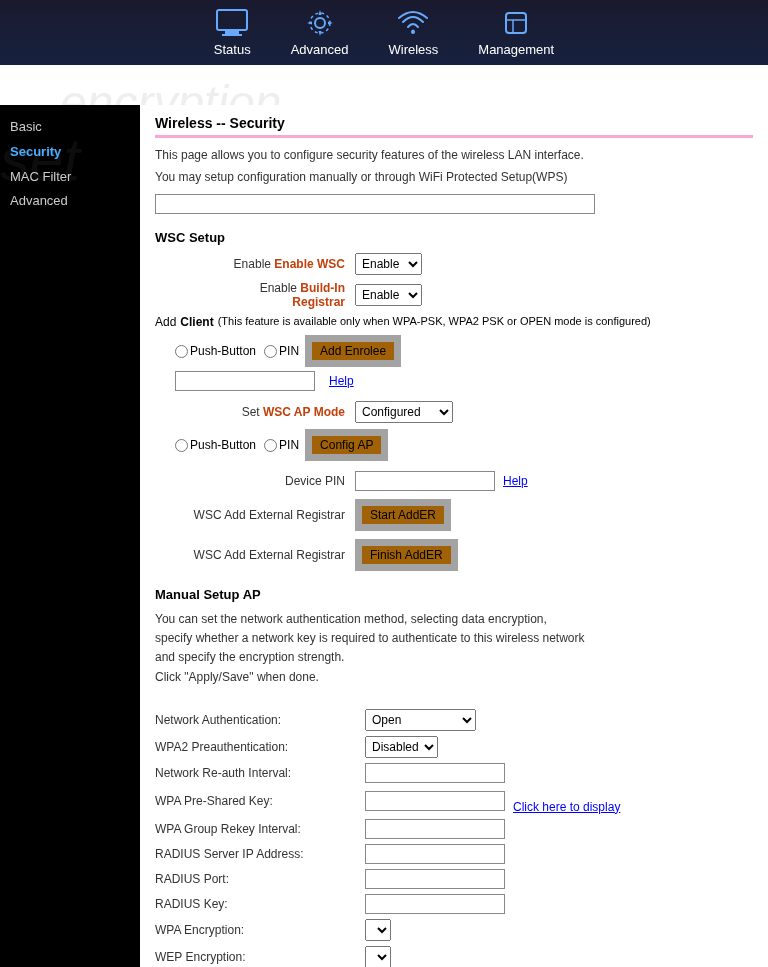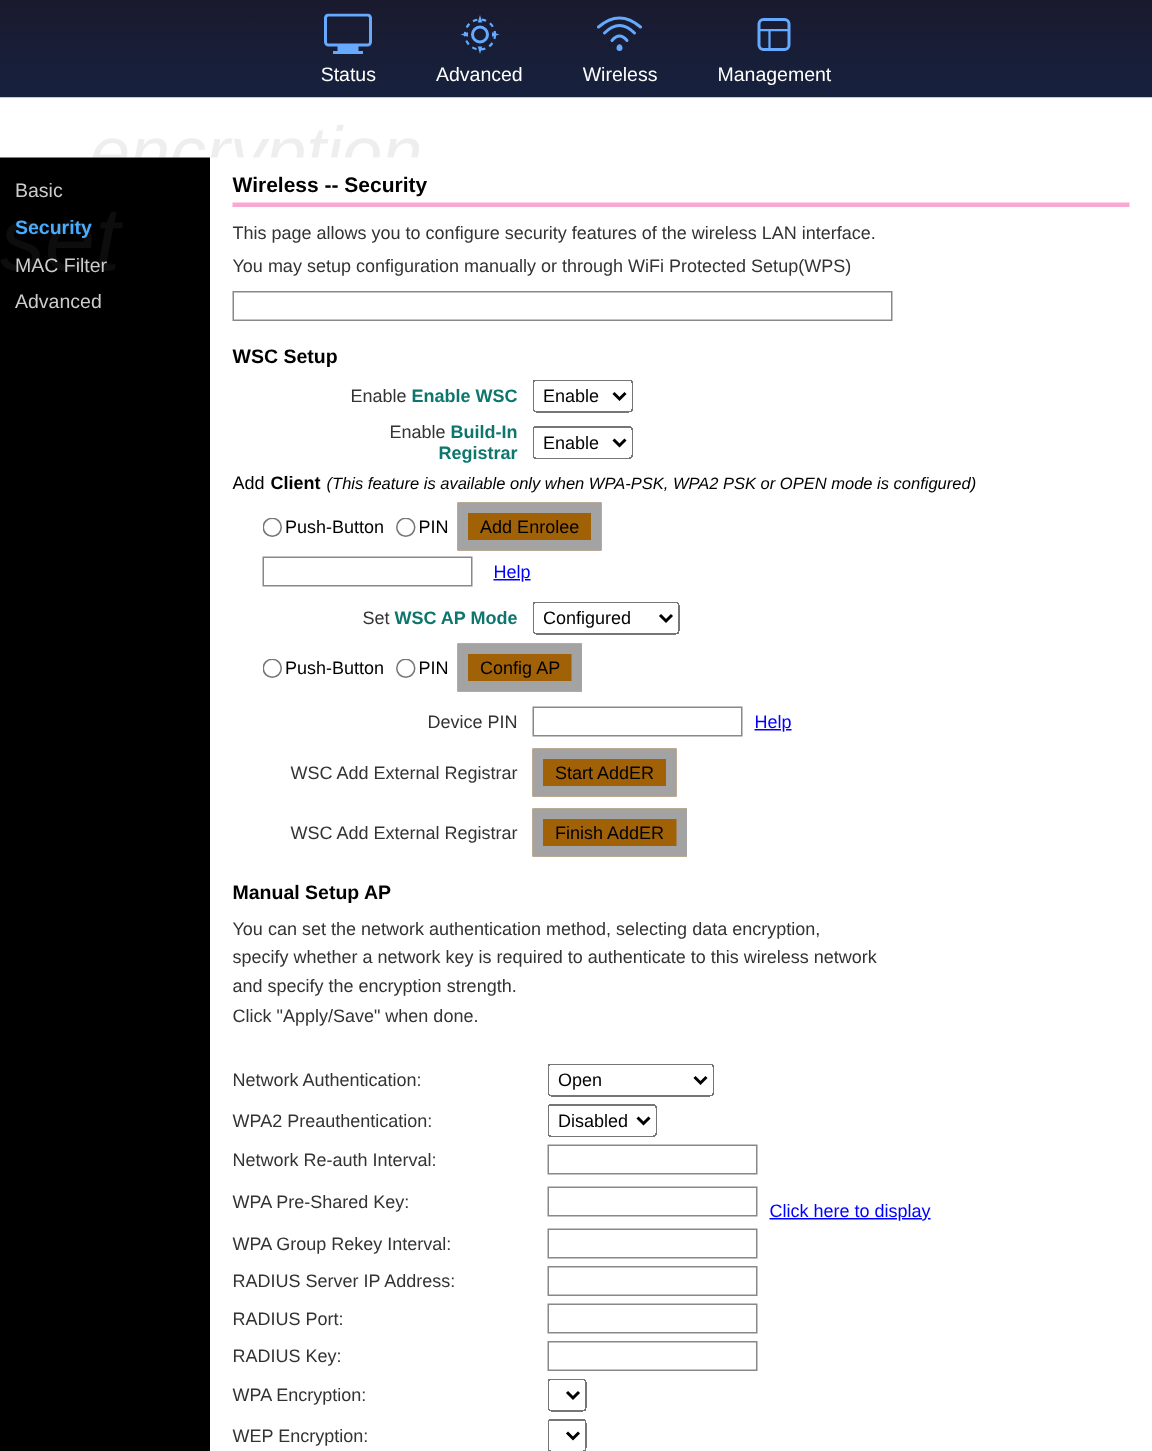--- a/index.html
+++ b/index.html
@@ -125,21 +125,21 @@
       margin-bottom: 6px;
       font-size: 12px;
     }
     .form-label {
       min-width: 200px;
       text-align: right;
       padding-right: 10px;
       color: #333;
     }
     .form-label b {
-      color: #0f766e;
+      color: #c2410c;
     }
 
     select {
       font-size: 12px;
       padding: 1px 2px;
       height: 22px;
     }
     input[type="text"] {
       font-size: 12px;
       height: 20px;
@@ -180,21 +180,21 @@
     .help-link {
       color: blue;
       text-decoration: underline;
       cursor: pointer;
       font-size: 12px;
       margin-left: 8px;
     }
 
     .wsc-client-row {
       display: flex;
-      align-items: flex-end;
+      align-items: flex-start;
       margin-bottom: 6px;
       font-size: 12px;
       flex-wrap: wrap;
     }
     .client-label {
       margin-right: 4px;
     }
 
     .manual-desc {
       font-size: 12px;
@@ -307,21 +307,21 @@
       <select>
         <option>Enable</option>
         <option>Disable</option>
       </select>
     </div>
 
     
     <div class="wsc-client-row">
       <span class="client-label">Add</span>
       <b>Client</b>
-      <span style="margin-left:4px; font-size:11px;font-style:italic;">(This feature is available only when WPA-PSK, WPA2 PSK or OPEN mode is configured)</span>
+      <span style="margin-left:4px; font-size:11px;">(This feature is available only when WPA-PSK, WPA2 PSK or OPEN mode is configured)</span>
     </div>
     <div style="display:flex; align-items:center; margin-bottom:4px; margin-left:20px; gap:6px;">
       <div class="radio-group">
         <label>
           <input type="radio" name="add_client" style="">
           <span>Push-Button</span>
         </label>
         <label>
           <input type="radio" name="add_client" style="">
           <span>PIN</span>

